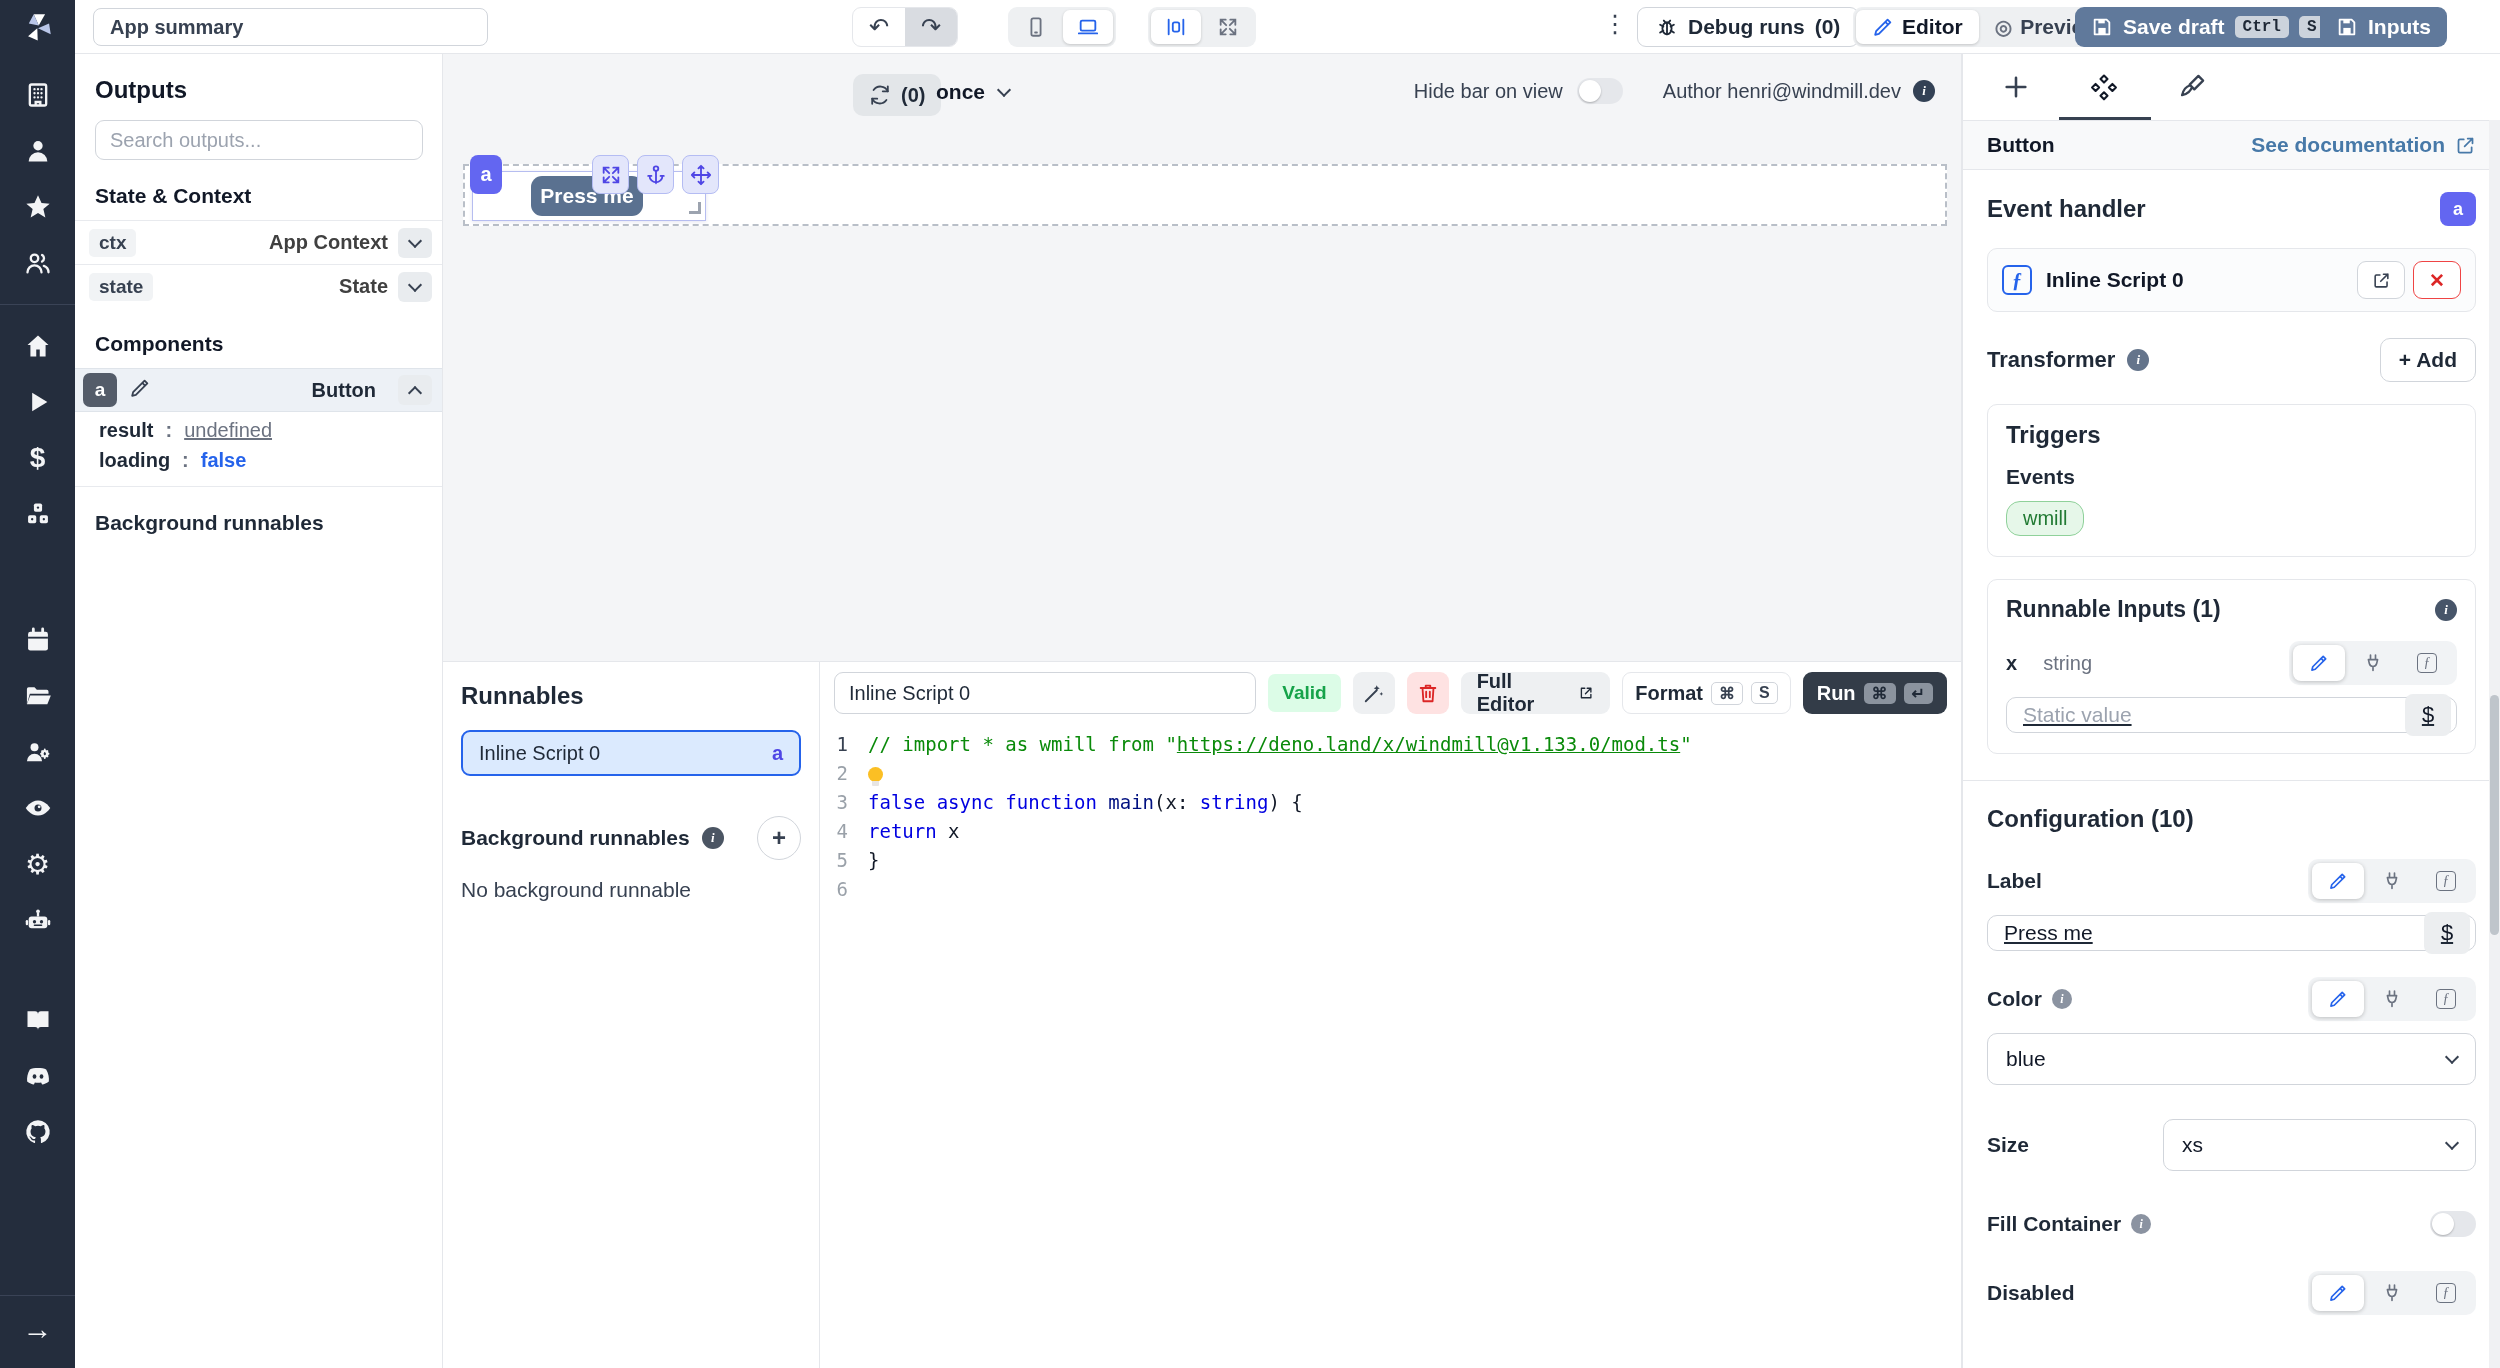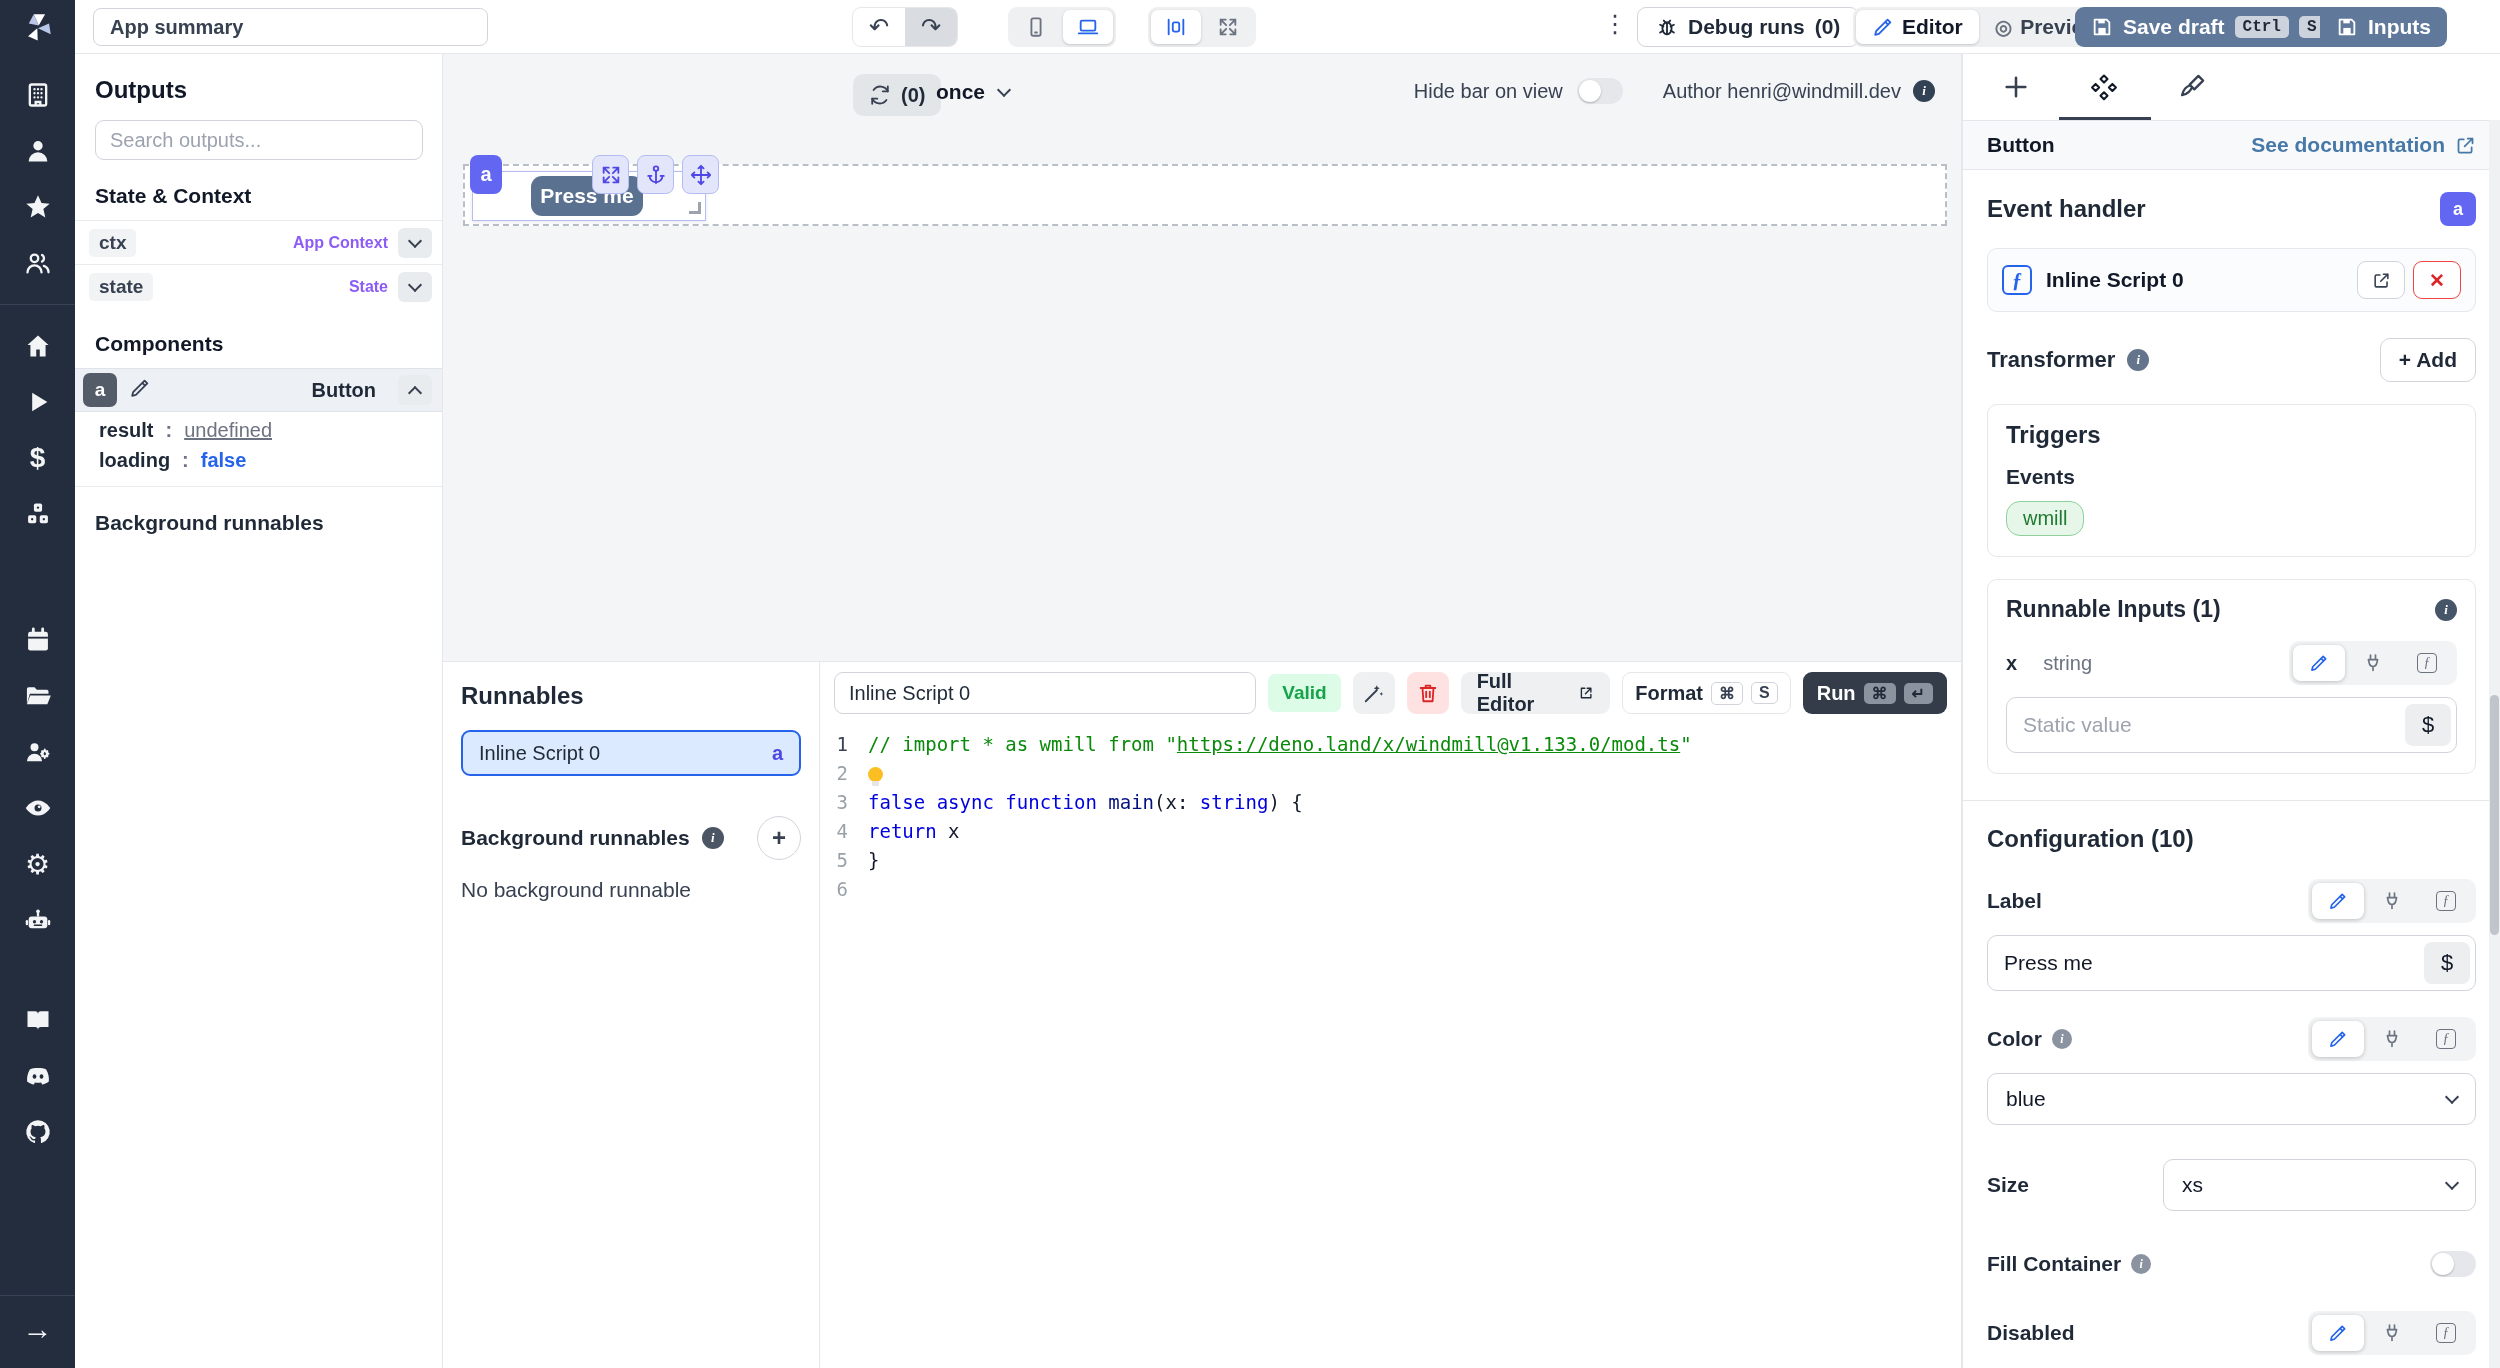--- a/index.html
+++ b/index.html
@@ -42,21 +42,21 @@
 
   
   .outputs { position:absolute; left:75px; top:54px; width:368px; bottom:0; background:#fff; border-right:1px solid #e5e7eb; }
   .outputs h2 { font-size:24px; font-weight:700; color:#111827; padding:22px 20px 16px; }
   .search-box { margin:0 20px; width:328px; height:40px; border:1px solid #d1d5db; border-radius:9px; padding:0 14px; font-size:20px; color:#374151; }
   .search-box::placeholder { color:#9ca3af; }
   .sub-head { font-size:21px; font-weight:700; color:#111827; padding:24px 20px 12px; }
   .out-row { display:flex; align-items:center; justify-content:flex-start; height:44px; padding:0 10px 0 14px; border-top:1px solid #e8eaee; }
   .out-row:last-of-type { border-bottom:1px solid #e8eaee; }
   .key-chip { background:#f1f3f5; border-radius:5px; padding:3px 10px; font-size:19px; font-weight:600; color:#374151; }
-  .out-type { margin-left:auto; font-size:16px; font-weight:700; color:#8b5cf6; }
+  .out-type { margin-left:auto; font-size:20px; font-weight:700; color:#404040; }
   .chev-box { margin-left:10px; width:34px; height:30px; background:#e9ecef; border-radius:6px; display:flex; align-items:center; justify-content:center; cursor:pointer; }
   .chev { width:10px; height:10px; border-right:2.5px solid #374151; border-bottom:2.5px solid #374151; transform:rotate(45deg); margin-top:-4px; }
   .chev.up { transform:rotate(-135deg); margin-top:6px; }
   .comp-row { display:flex; align-items:center; gap:12px; height:44px; padding:0 10px 0 8px; background:#edf1f6; border-top:1px solid #dfe4ea; border-bottom:1px solid #dfe4ea; }
   .a-chip { width:34px; height:34px; background:#545c69; border-radius:7px; color:#fff; font-size:19px; font-weight:700; display:flex; align-items:center; justify-content:center; }
   .pencil-dark svg { width:22px; height:22px; color:#374151; }
   .comp-type { margin-left:auto; font-size:20px; font-weight:700; }
   .kv { display:flex; gap:12px; padding:7px 0 0 24px; font-size:20px; }
   .kv .k { font-weight:700; color:#1f2937; }
   .kv .sep { color:#6b7280; font-weight:700; }
@@ -155,21 +155,21 @@
   .ri-head h3 { font-size:23px; font-weight:700; }
   .ri-head .info-dot { margin-left:auto; }
   .field-row { display:flex; align-items:center; margin-top:18px; }
   .field-row .fk { font-size:20px; font-weight:700; }
   .field-row .ft { font-size:20px; color:#6b7280; margin-left:26px; }
   .seg { margin-left:auto; background:#f1f3f5; border-radius:10px; padding:4px; display:flex; gap:2px; }
   .seg-opt { width:52px; height:36px; display:flex; align-items:center; justify-content:center; border-radius:8px; color:#6b7280; cursor:pointer; }
   .seg-opt.on { background:#fff; box-shadow:0 1px 4px rgba(0,0,0,.22); color:#2563eb; }
   .seg-opt svg { width:20px; height:20px; }
   .fx-sq { width:20px; height:20px; border:1.6px solid currentColor; border-radius:4px; font-size:14px; font-family:"Liberation Serif",serif; font-style:italic; display:flex; align-items:center; justify-content:center; }
-  .text-input { margin-top:12px; height:56px; border:1px solid #d1d5db; border-radius:10px; display:flex; align-items:center; padding:5px 5px 5px 16px; }
+  .text-input { margin-top:12px; height:36px; border:1px solid #d1d5db; border-radius:10px; display:flex; align-items:center; padding:5px 5px 5px 16px;text-decoration:underline; }
   .text-input input { border:none; outline:none; flex:1; font-size:21px; color:#111827; font-family:"Liberation Sans",sans-serif; }
   .text-input input::placeholder { color:#9ca3af; }
   .dollar-chip { width:46px; height:42px; background:#eceef0; border-radius:8px; display:flex; align-items:center; justify-content:center; font-size:22px; color:#111827; cursor:pointer; }
   .config-divider { border-top:1px solid #e5e7eb; margin:26px -24px 0; }
   .config-h { font-size:24px; font-weight:700; margin-top:24px; }
   .cfg-group { margin-top:26px; }
   .cfg-row { display:flex; align-items:center; }
   .cfg-label { font-size:21px; font-weight:700; display:flex; align-items:center; gap:10px; }
   .select { height:52px; border:1px solid #d1d5db; border-radius:10px; display:flex; align-items:center; padding:0 18px; font-size:21px; color:#111827; cursor:pointer; }
   .select .chev { margin-left:auto; border-color:#374151; }

